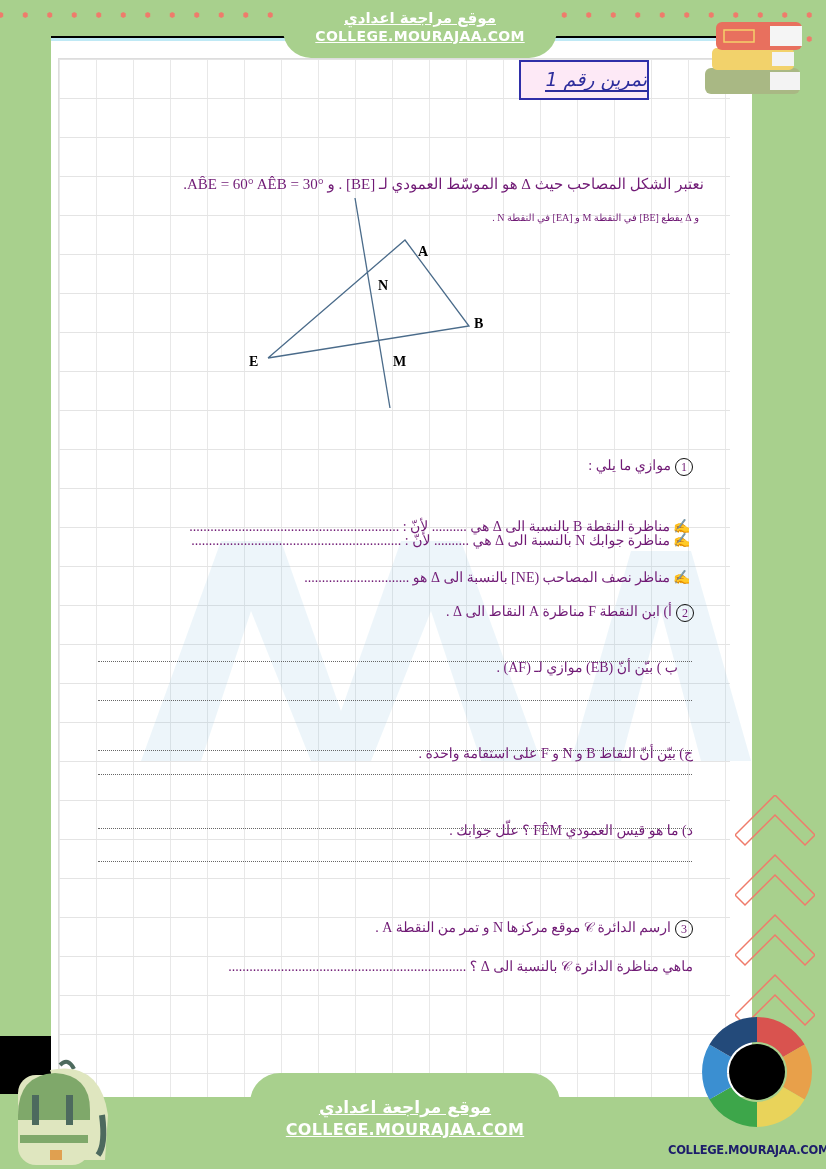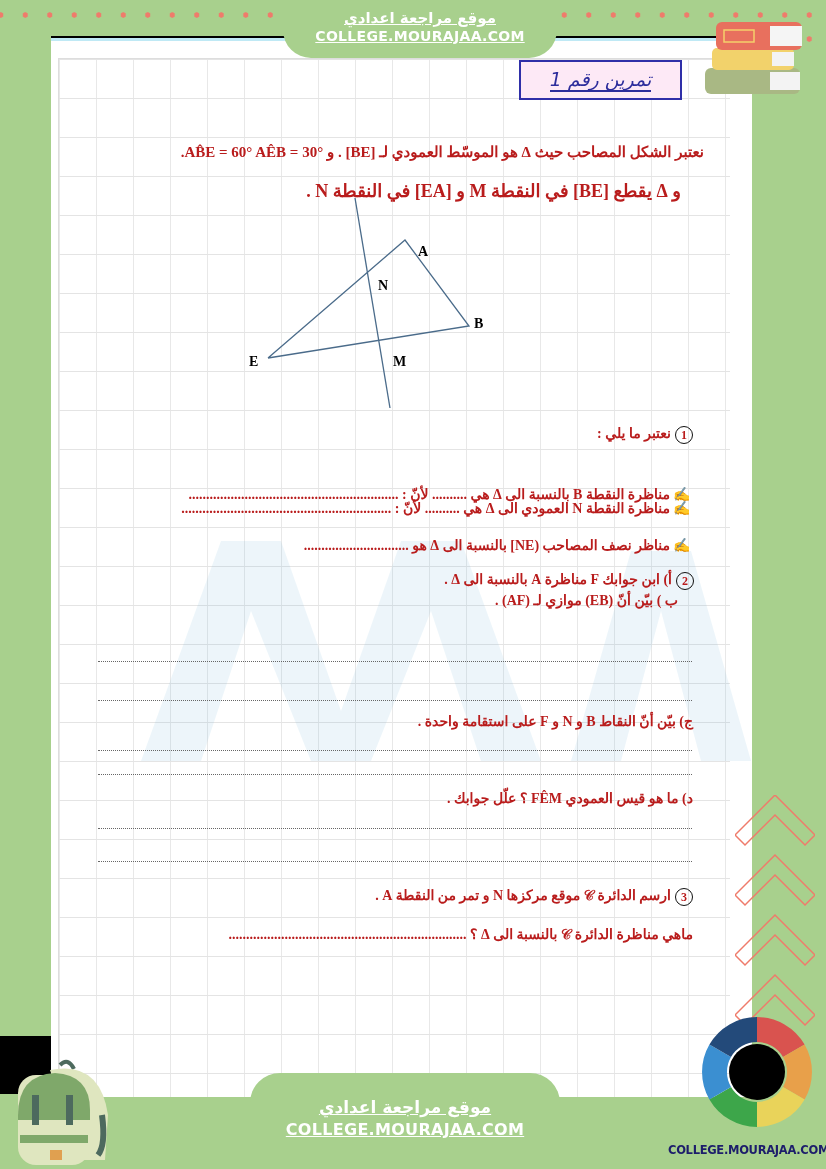--- a/index.html
+++ b/index.html
@@ -16,23 +16,23 @@
     background-size:37px 39px;background-position:0 0;}
   .watermark{position:absolute;left:60px;top:470px;width:650px;height:260px;opacity:.12;}
   .banner-top{position:absolute;left:283px;top:0;width:274px;height:58px;background:#a8d08d;border-radius:0 0 28px 28px;text-align:center;color:#fff;}
   .banner-top .ar{font-family:"DejaVu Sans",sans-serif;font-size:15px;font-weight:bold;text-decoration:underline;margin-top:9px;line-height:18px;direction:rtl;}
   .banner-top .en{font-family:"DejaVu Sans",sans-serif;font-size:14px;font-weight:bold;text-decoration:underline;line-height:18px;letter-spacing:.3px;}
   .banner-bottom{position:absolute;left:250px;top:1073px;width:310px;height:96px;background:#a8d08d;border-radius:30px 30px 0 0;text-align:center;color:#fff;}
   .banner-bottom .ar{font-family:"DejaVu Sans",sans-serif;font-size:17px;font-weight:bold;text-decoration:underline;margin-top:22px;line-height:24px;direction:rtl;}
   .banner-bottom .en{font-family:"DejaVu Sans",sans-serif;font-size:16px;font-weight:bold;text-decoration:underline;line-height:22px;letter-spacing:.3px;}
   .right-green{position:absolute;left:752px;top:110px;width:74px;height:1059px;background:#a8d08d;}
   .right-black{position:absolute;left:728px;top:110px;width:27px;height:984px;background:#000;}
-  .title-box{position:absolute;left:519px;top:60px;width:163px;height:40px;background:#fde9f6;border:2px solid #2f2fa8;box-sizing:border-box;text-align:center;}
+  .title-box{position:absolute;left:519px;top:60px;width:130px;height:40px;background:#fde9f6;border:2px solid #2f2fa8;box-sizing:border-box;text-align:right;}
   .title-box span{font-family:"DejaVu Sans",sans-serif;font-size:19px;color:#2d2d9c;font-style:italic;line-height:34px;border-bottom:2px solid #2d2d9c;direction:rtl;}
-  .line{position:absolute;font-family:"Liberation Serif","DejaVu Serif",serif;font-weight:bold;color:#b91c1c;direction:rtl;white-space:nowrap;font-size:14px;}
+  .line{position:absolute;font-family:"Liberation Serif","DejaVu Serif",serif;font-weight:normal;color:#701a75;direction:rtl;white-space:nowrap;font-size:14px;margin-top:32px;}
   .dotted{position:absolute;left:98px;width:594px;border-top:1.5px dotted #666;}
   .num{display:inline-block;width:16px;height:16px;border:1.5px solid #111;border-radius:50%;text-align:center;line-height:16px;font-size:12px;margin-left:4px;vertical-align:middle;}
   .chevrons{position:absolute;left:735px;top:795px;width:80px;height:260px;}
   .books{position:absolute;left:700px;top:10px;width:110px;height:88px;}
   .wheel{position:absolute;left:695px;top:1000px;width:125px;height:145px;}
   .logo-text{position:absolute;left:668px;top:1143px;width:150px;font-family:"DejaVu Sans",sans-serif;font-weight:bold;font-size:11.5px;color:#1d1d6b;letter-spacing:-.3px;}
   .bag{position:absolute;left:10px;top:1055px;width:105px;height:115px;}
   .figure{position:absolute;left:240px;top:190px;width:260px;height:220px;}
 </style>
 </head>
@@ -65,39 +65,39 @@
   <rect x="16" y="12" width="86" height="28" rx="6" fill="#e8705e"></rect>
   <rect x="70" y="16" width="32" height="20" fill="#f5f5f5"></rect>
   <rect x="24" y="20" width="30" height="12" fill="none" stroke="#f5d06b" stroke-width="1.5"></rect>
 </svg>
 
 <div class="title-box">
   <span>تمرين رقم 1</span>
 </div>
 
 <div class="line" style="right:122px;top:143px;font-size:15px;">نعتبر الشكل المصاحب حيث Δ هو الموسّط العمودي لـ [BE] . و AB̂E = 60°   AÊB = 30°.</div>
-<div class="line" style="right:145px;top:180px;font-size:18px;">و Δ يقطع [BE] في النقطة M و [EA] في النقطة N .</div>
+<div class="line" style="right:127px;top:180px;font-size:10px;">و Δ يقطع [BE] في النقطة M و [EA] في النقطة N .</div>
 
 <svg class="figure" viewBox="0 0 260 220">
   <line x1="115" y1="8" x2="150" y2="218" stroke="#4a6b8a" stroke-width="1.3"></line>
   <polyline points="28,168 165,50 229,136 28,168" fill="none" stroke="#4a6b8a" stroke-width="1.3"></polyline>
   <text x="178" y="66" font-family="Liberation Serif,serif" font-weight="bold" font-size="14">A</text>
   <text x="138" y="100" font-family="Liberation Serif,serif" font-weight="bold" font-size="14">N</text>
   <text x="234" y="138" font-family="Liberation Serif,serif" font-weight="bold" font-size="14">B</text>
   <text x="9" y="176" font-family="Liberation Serif,serif" font-weight="bold" font-size="14">E</text>
   <text x="153" y="176" font-family="Liberation Serif,serif" font-weight="bold" font-size="14">M</text>
 </svg>
 
-<div class="line" style="right:133px;top:425px;"><span class="num">1</span><span>نعتبر ما يلي :</span></div>
+<div class="line" style="right:133px;top:425px;"><span class="num">1</span><span>موازي ما يلي :</span></div>
 <div class="line" style="right:135px;top:486px;"><span>✍</span> <span>مناظرة النقطة B بالنسبة الى Δ هي .......... لأنّ : ............................................................</span></div>
-<div class="line" style="right:135px;top:500px;"><span>✍</span> <span>مناظرة النقطة N العمودي الى Δ هي .......... لأنّ : ............................................................</span></div>
+<div class="line" style="right:135px;top:500px;"><span>✍</span> <span>مناظرة جوابك N بالنسبة الى Δ هي .......... لأنّ : ............................................................</span></div>
 <div class="line" style="right:135px;top:537px;"><span>✍</span> <span>مناظر نصف المصاحب (NE] بالنسبة الى Δ هو ..............................</span></div>
 
-<div class="line" style="right:132px;top:571px;"><span class="num">2</span><span>أ) ابن جوابك F مناظرة A بالنسبة الى Δ .</span></div>
-<div class="line" style="right:148px;top:592px;">ب ) بيّن أنّ (EB) موازي لـ (AF) .</div>
+<div class="line" style="right:132px;top:571px;"><span class="num">2</span><span>أ) ابن النقطة F مناظرة A النقاط الى Δ .</span></div>
+<div class="line" style="right:148px;top:627px;">ب ) بيّن أنّ (EB) موازي لـ (AF) .</div>
 <div class="dotted" style="top:661px;"></div>
 <div class="dotted" style="top:700px;"></div>
 <div class="line" style="right:133px;top:713px;">ج) بيّن أنّ النقاط B و N و F على استقامة واحدة .</div>
 <div class="dotted" style="top:750px;"></div>
 <div class="dotted" style="top:774px;"></div>
 <div class="line" style="right:133px;top:790px;">د) ما هو قيس العمودي FÊM ؟ علّل جوابك .</div>
 <div class="dotted" style="top:828px;"></div>
 <div class="dotted" style="top:861px;"></div>
 
 <div class="line" style="right:133px;top:887px;"><span class="num">3</span><span>ارسم الدائرة 𝒞 موقع مركزها N و تمر من النقطة A .</span></div>

